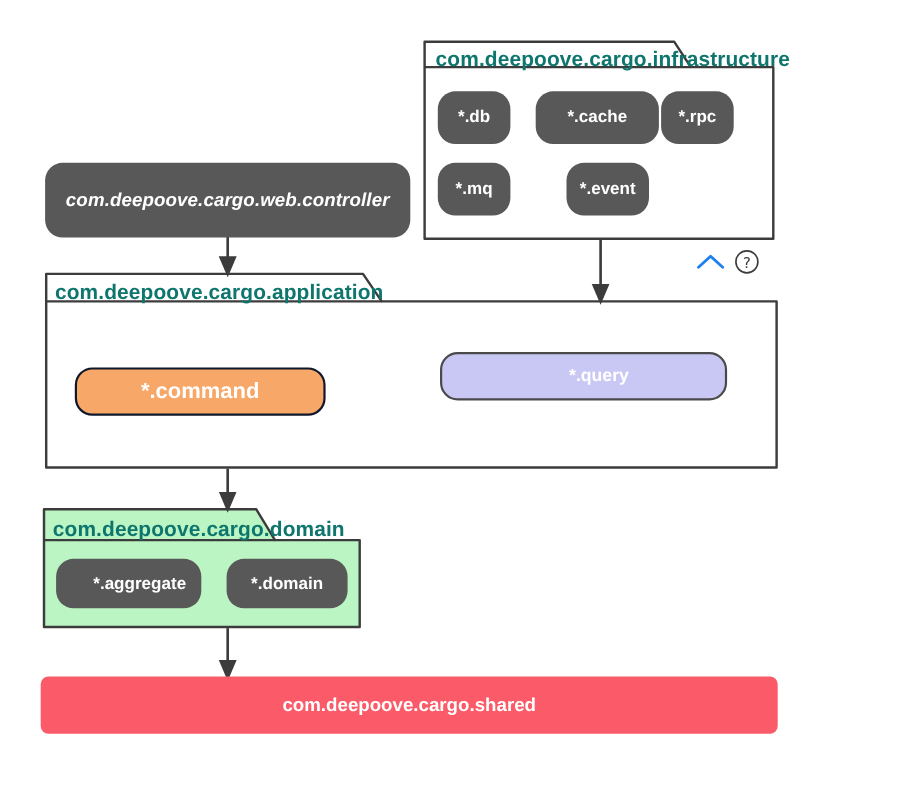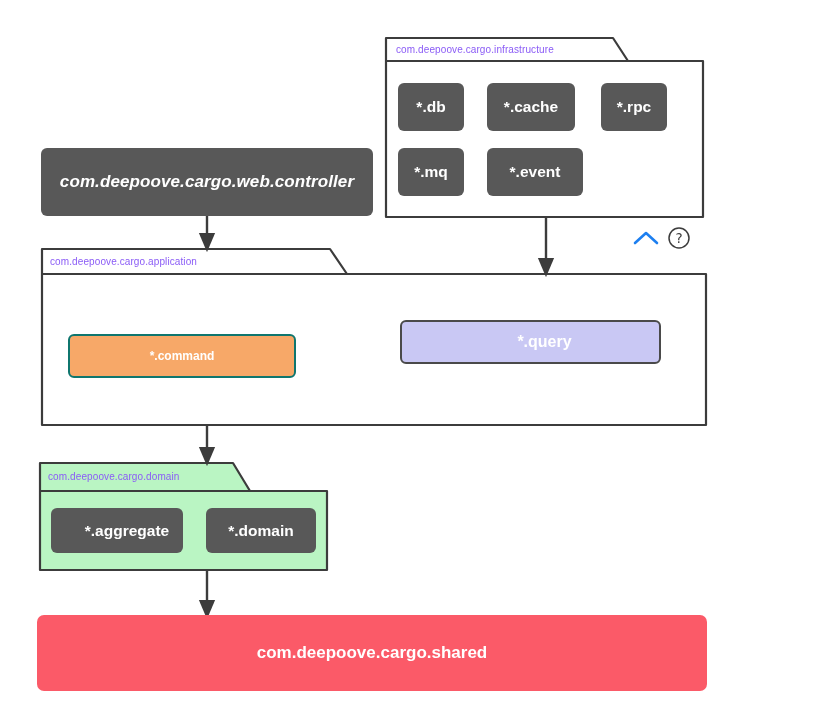--- a/index.html
+++ b/index.html
@@ -17,32 +17,32 @@
   #canvas {
     position: absolute;
     left: 0; top: 0;
     width: 835px;
     height: 726px;
   }
 
   
   .pkg-label {
     position: absolute;
-    font-size: 10px;
-    color: #8b5cf6;
+    font-size: 19px;
+    color: #0f766e;
     letter-spacing: 0.1px;
     white-space: nowrap;
-    font-weight: 400;
+    font-weight: 700;
   }
 
   
   .node {
     position: absolute;
     box-sizing: border-box;
-    border-radius: 6px;
+    border-radius: 16px;
     display: flex;
     align-items: center;
     justify-content: center;
     font-weight: bold;
     color: #ffffff;
     white-space: nowrap;
   }
   .node.dark {
     background: #585858;
     font-size: 16px;
@@ -50,22 +50,22 @@
   .node.dark.small { font-size: 15.5px; }
 
   .node.controller {
     background: #585858;
     font-size: 17px;
     letter-spacing: 0.1px;
     font-style: italic;
   }
   .node.command {
     background: #f7a868;
-    border: 2px solid #0f766e;
-    font-size: 12px;
+    border: 2px solid #0f172a;
+    font-size: 20px;
   }
   .node.query {
     background: #c9c8f4;
     border: 2px solid #4a4a4a;
     font-size: 16px;
   }
   .node.shared {
     background: #fb5a68;
     font-size: 17px;
     border-radius: 7px;
@@ -138,39 +138,39 @@
 </svg>
 
 <div class="pkg-label" style="left:396px; top:44px;">com.deepoove.cargo.infrastructure</div>
 
 <div class="pkg-label" style="left:50px; top:256px;">com.deepoove.cargo.application</div>
 
 <div class="pkg-label" style="left:48px; top:471px;">com.deepoove.cargo.domain</div>
 
 <div class="node dark small" style="left:398px; top:83px; width:66px; height:48px;">*.db</div>
 
-<div class="node dark small" style="left:487px; top:83px; width:88px; height:48px;">*.cache</div>
+<div class="node dark small" style="left:487px; top:83px; width:112px; height:48px;">*.cache</div>
 
 <div class="node dark small" style="left:601px; top:83px; width:66px; height:48px;">*.rpc</div>
 
 <div class="node dark small" style="left:398px; top:148px; width:66px; height:48px;">*.mq</div>
 
-<div class="node dark small" style="left:487px; top:148px; width:96px; height:48px;">*.event</div>
+<div class="node dark small" style="left:515px; top:148px; width:75px; height:48px;">*.event</div>
 
 <div class="node controller" style="left:41px; top:148px; width:332px; height:68px;">com.deepoove.cargo.web.controller</div>
 
 <div class="node command" style="left:68px; top:334px; width:228px; height:44px;">*.command</div>
 
 <div class="node query" style="left:400px; top:320px; width:261px; height:44px;padding-left:28px;">*.query</div>
 
 <div class="node dark small" style="left:51px; top:508px; width:132px; height:45px;padding-left:20px;">*.aggregate</div>
 
 <div class="node dark small" style="left:206px; top:508px; width:110px; height:45px;">*.domain</div>
 
-<div class="node shared" style="left:37px; top:615px; width:670px; height:76px;">com.deepoove.cargo.shared</div>
+<div class="node shared" style="left:37px; top:615px; width:670px; height:52px;">com.deepoove.cargo.shared</div>
 
 <div class="annotation" style="left:632px; top:226px;">
 
   <svg class="icon-chevron" width="28" height="22" viewBox="0 0 28 22">
     <path d="M 3 16 L 14 6 L 25 16" fill="none" stroke="#1d7ff0" stroke-width="2.6" stroke-linecap="round" stroke-linejoin="round"></path>
   </svg>
 
   <svg class="icon-question" width="24" height="24" viewBox="0 0 24 24">
     <circle cx="12" cy="12" r="10" fill="none" stroke="#3c3c3c" stroke-width="1.5"></circle>
     <text x="12" y="17.2" text-anchor="middle" font-family="DejaVu Sans, sans-serif" font-size="13.5" fill="#3c3c3c">?</text>

